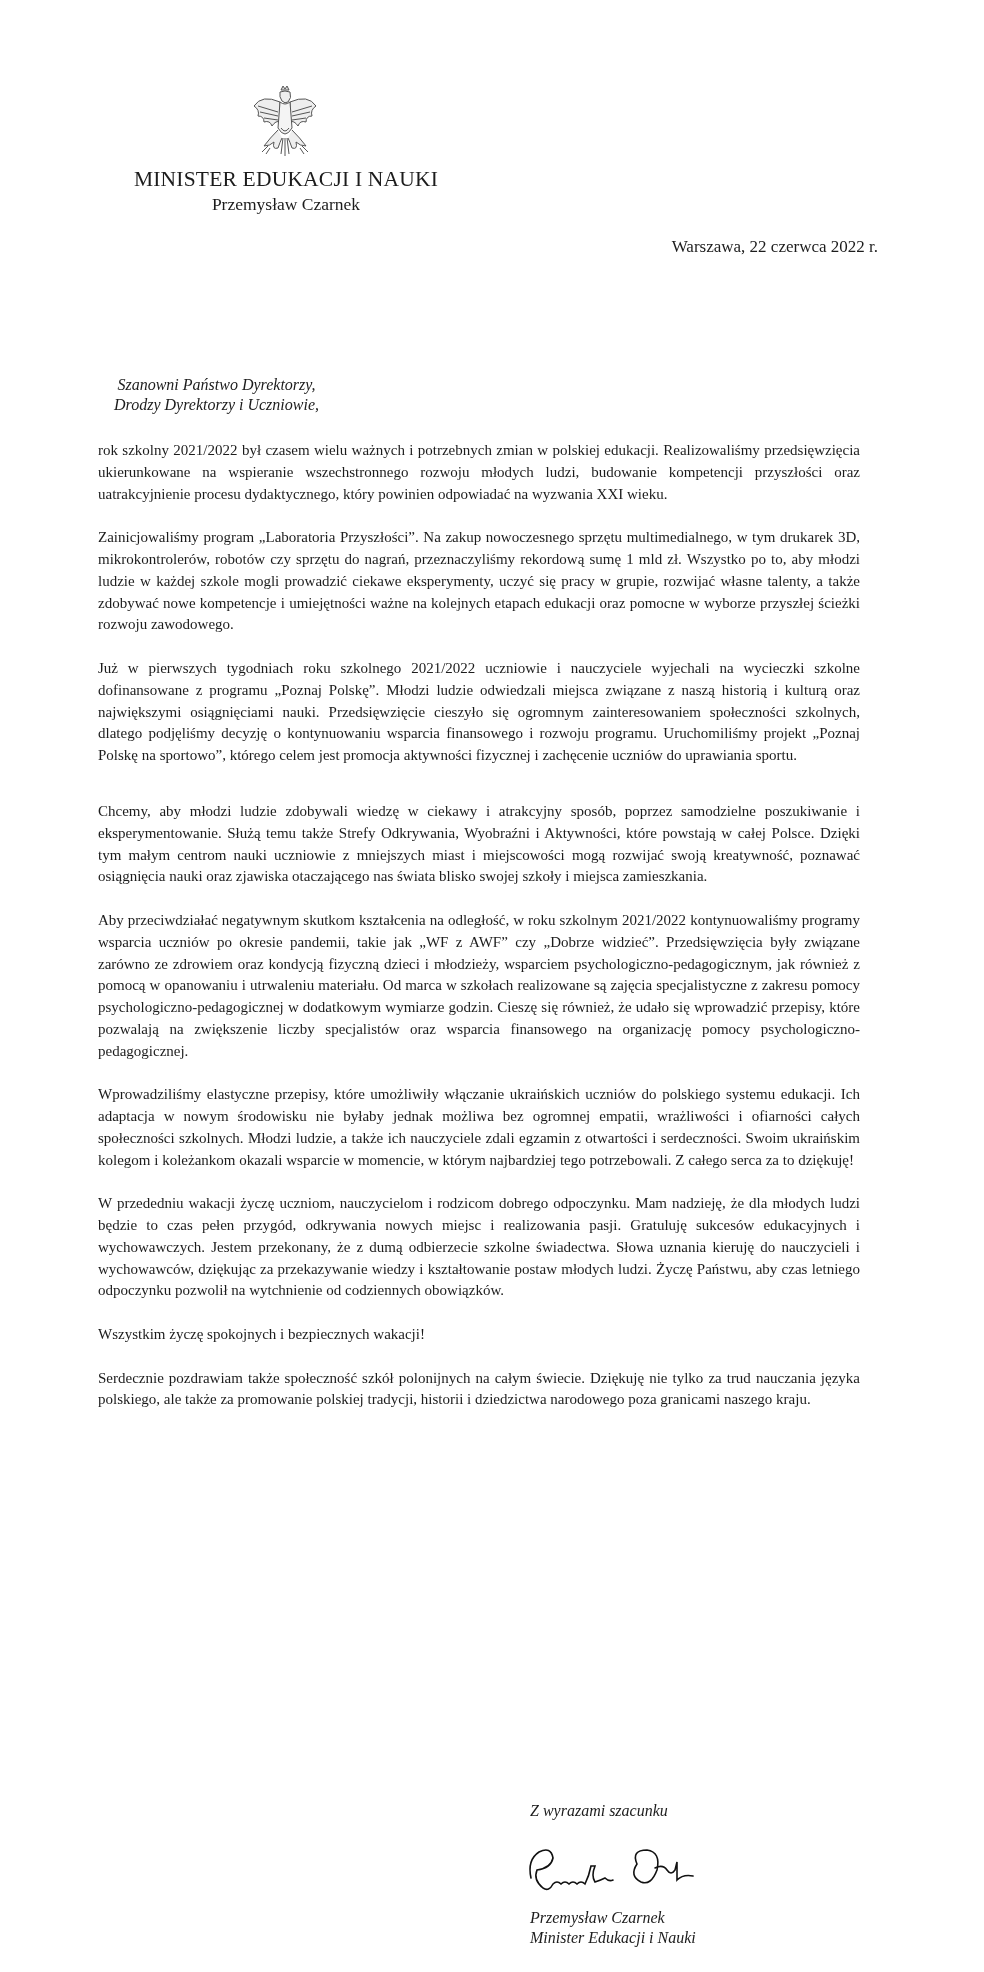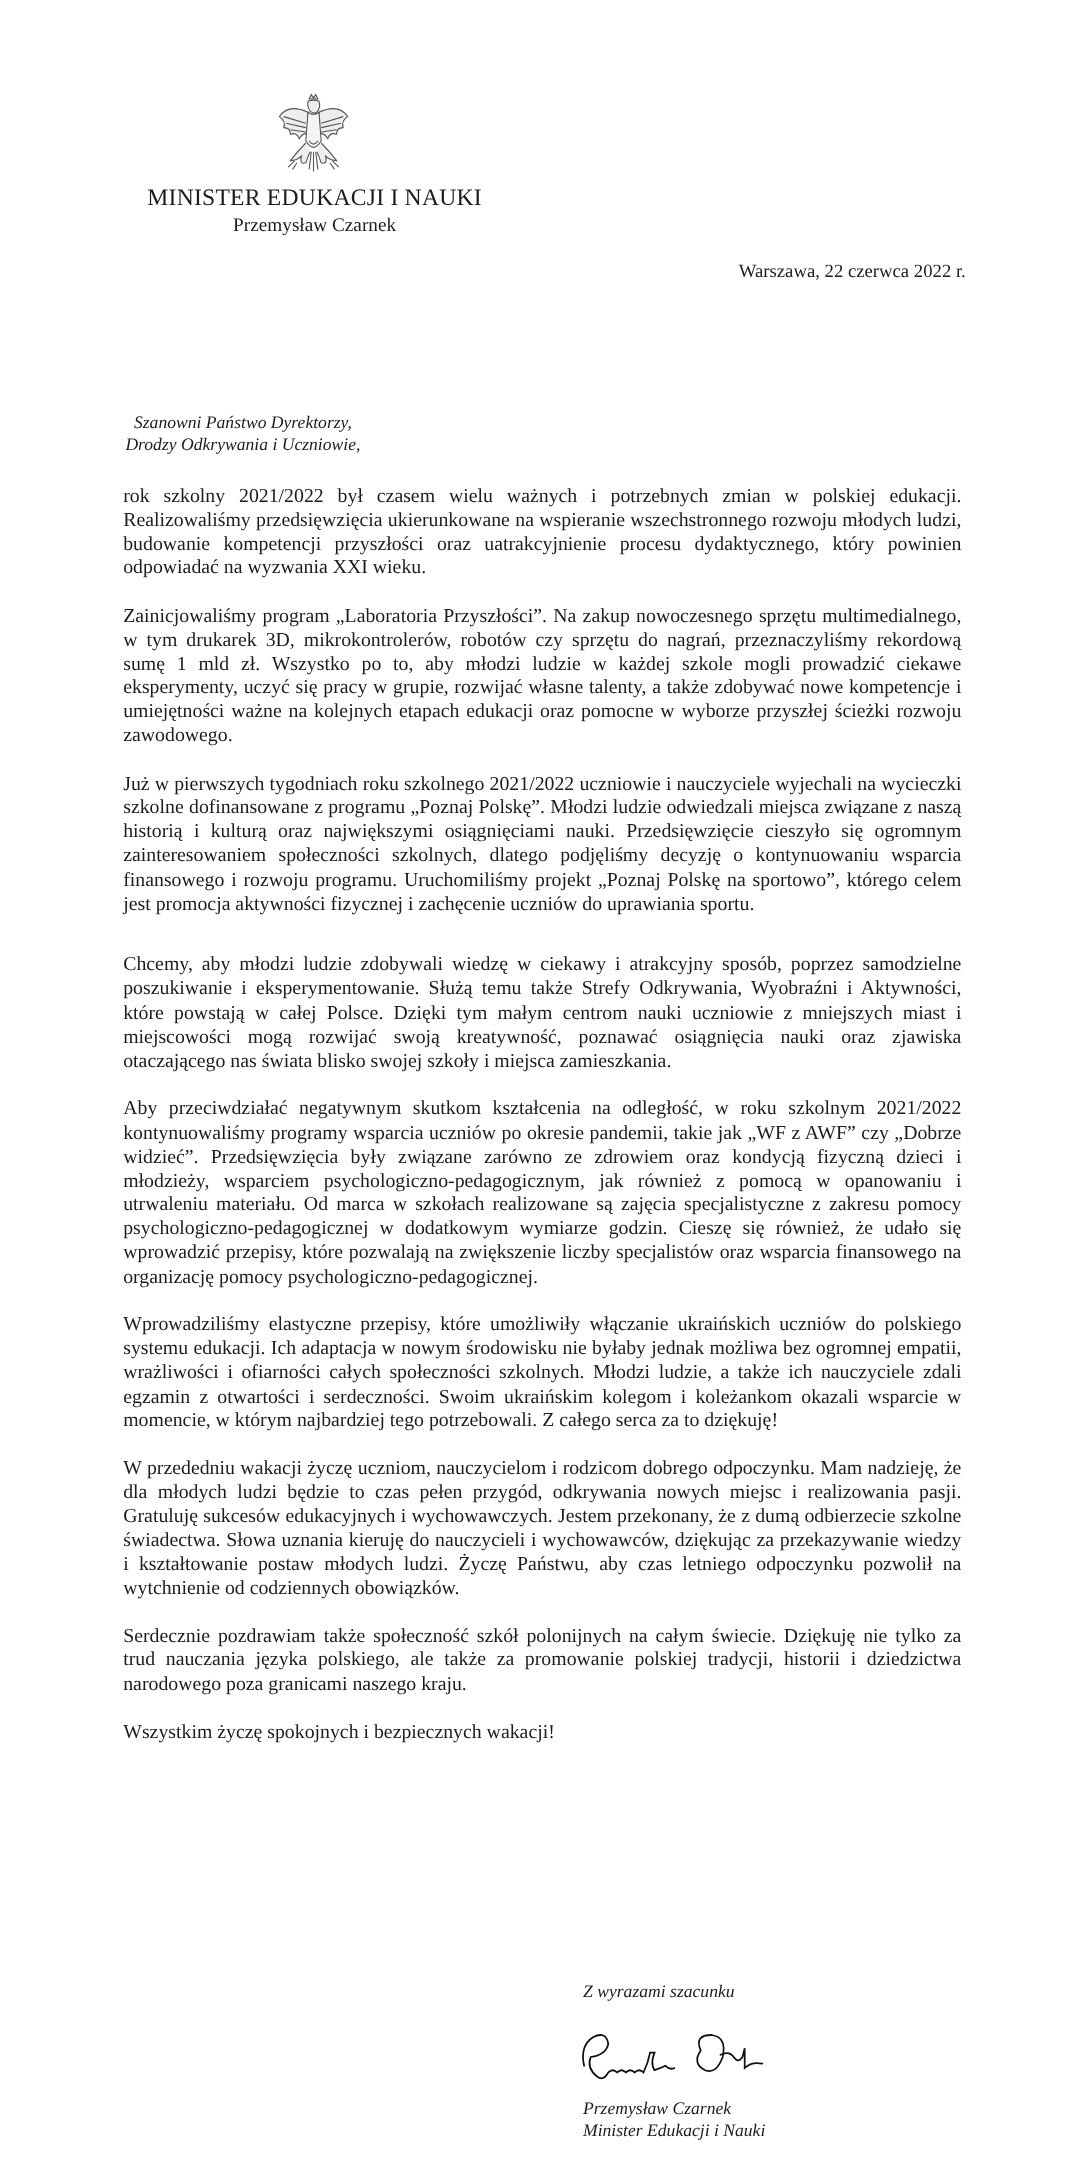--- a/index.html
+++ b/index.html
@@ -7,21 +7,21 @@
     width: 984px; height: 1972px; position: relative; overflow: hidden;
     font-family: "Liberation Serif", "DejaVu Serif", serif;
     color: #1c1c1c;
   }
   .emblem { position: absolute; left: 250px; top: 84px; width: 70px; height: 76px; }
   .ministry { position: absolute; left: 96px; top: 166px; width: 380px; text-align: center; }
   .ministry-title { font-size: 21.5px; letter-spacing: 0.2px; line-height: 26px; }
   .ministry-name { font-size: 17.5px; line-height: 24px; }
   .date { position: absolute; right: 106px; top: 237px; font-size: 17px; text-align: center; }
   .greeting { position: absolute; left: 114px; top: 375px; font-style: italic; font-size: 16px; line-height: 20px; text-align: center; }
-  .body-text { position: absolute; left: 112px; top: 440px; width: 762px; font-size: 18px; line-height: 21.8px; text-align: justify; }
+  .body-text { position: absolute; left: 98px; top: 440px; width: 762px; font-size: 15px; line-height: 21.8px; text-align: justify; }
   .body-text p { margin: 0 0 21.8px 0; }
   .closing { position: absolute; left: 530px; top: 1802px; font-style: italic; font-size: 16px; }
   .signature { position: absolute; left: 525px; top: 1840px; width: 190px; height: 60px; }
   .signer { position: absolute; left: 530px; top: 1908px; font-style: italic; font-size: 16px; line-height: 20px; }
 </style>
 </head>
 <body>
 
 <svg class="emblem" viewBox="0 0 70 76">
   <g fill="none" stroke="#555" stroke-width="1">
@@ -42,33 +42,33 @@
 
 <div class="ministry">
   <div class="ministry-title">MINISTER EDUKACJI I NAUKI</div>
   <div class="ministry-name">Przemysław Czarnek</div>
 </div>
 
 <div class="date">Warszawa, 22 czerwca 2022 r.</div>
 
 <div class="greeting">
   <div>Szanowni Państwo Dyrektorzy,</div>
-  <div>Drodzy Odkrywania i Uczniowie,</div>
+  <div>Drodzy Dyrektorzy i Uczniowie,</div>
 </div>
 
 <div class="body-text">
   <p>rok szkolny 2021/2022 był czasem wielu ważnych i potrzebnych zmian w polskiej edukacji. Realizowaliśmy przedsięwzięcia ukierunkowane na wspieranie wszechstronnego rozwoju młodych ludzi, budowanie kompetencji przyszłości oraz uatrakcyjnienie procesu dydaktycznego, który powinien odpowiadać na wyzwania XXI wieku.</p>
   <p>Zainicjowaliśmy program „Laboratoria Przyszłości”. Na zakup nowoczesnego sprzętu multimedialnego, w tym drukarek 3D, mikrokontrolerów, robotów czy sprzętu do nagrań, przeznaczyliśmy rekordową sumę 1 mld zł. Wszystko po to, aby młodzi ludzie w każdej szkole mogli prowadzić ciekawe eksperymenty, uczyć się pracy w grupie, rozwijać własne talenty, a także zdobywać nowe kompetencje i umiejętności ważne na kolejnych etapach edukacji oraz pomocne w wyborze przyszłej ścieżki rozwoju zawodowego.</p>
   <p style="margin-bottom:34px">Już w pierwszych tygodniach roku szkolnego 2021/2022 uczniowie i nauczyciele wyjechali na wycieczki szkolne dofinansowane z programu „Poznaj Polskę”. Młodzi ludzie odwiedzali miejsca związane z naszą historią i kulturą oraz największymi osiągnięciami nauki. Przedsięwzięcie cieszyło się ogromnym zainteresowaniem społeczności szkolnych, dlatego podjęliśmy decyzję o kontynuowaniu wsparcia finansowego i rozwoju programu. Uruchomiliśmy projekt „Poznaj Polskę na sportowo”, którego celem jest promocja aktywności fizycznej i zachęcenie uczniów do uprawiania sportu.</p>
   <p>Chcemy, aby młodzi ludzie zdobywali wiedzę w ciekawy i atrakcyjny sposób, poprzez samodzielne poszukiwanie i eksperymentowanie. Służą temu także Strefy Odkrywania, Wyobraźni i Aktywności, które powstają w całej Polsce. Dzięki tym małym centrom nauki uczniowie z mniejszych miast i miejscowości mogą rozwijać swoją kreatywność, poznawać osiągnięcia nauki oraz zjawiska otaczającego nas świata blisko swojej szkoły i miejsca zamieszkania.</p>
   <p>Aby przeciwdziałać negatywnym skutkom kształcenia na odległość, w roku szkolnym 2021/2022 kontynuowaliśmy programy wsparcia uczniów po okresie pandemii, takie jak „WF z AWF” czy „Dobrze widzieć”. Przedsięwzięcia były związane zarówno ze zdrowiem oraz kondycją fizyczną dzieci i młodzieży, wsparciem psychologiczno-pedagogicznym, jak również z pomocą w opanowaniu i utrwaleniu materiału. Od marca w szkołach realizowane są zajęcia specjalistyczne z zakresu pomocy psychologiczno-pedagogicznej w dodatkowym wymiarze godzin. Cieszę się również, że udało się wprowadzić przepisy, które pozwalają na zwiększenie liczby specjalistów oraz wsparcia finansowego na organizację pomocy psychologiczno-pedagogicznej.</p>
   <p>Wprowadziliśmy elastyczne przepisy, które umożliwiły włączanie ukraińskich uczniów do polskiego systemu edukacji. Ich adaptacja w nowym środowisku nie byłaby jednak możliwa bez ogromnej empatii, wrażliwości i ofiarności całych społeczności szkolnych. Młodzi ludzie, a także ich nauczyciele zdali egzamin z otwartości i serdeczności. Swoim ukraińskim kolegom i koleżankom okazali wsparcie w momencie, w którym najbardziej tego potrzebowali. Z całego serca za to dziękuję!</p>
   <p>W przededniu wakacji życzę uczniom, nauczycielom i rodzicom dobrego odpoczynku. Mam nadzieję, że dla młodych ludzi będzie to czas pełen przygód, odkrywania nowych miejsc i realizowania pasji. Gratuluję sukcesów edukacyjnych i wychowawczych. Jestem przekonany, że z dumą odbierzecie szkolne świadectwa. Słowa uznania kieruję do nauczycieli i wychowawców, dziękując za przekazywanie wiedzy i kształtowanie postaw młodych ludzi. Życzę Państwu, aby czas letniego odpoczynku pozwolił na wytchnienie od codziennych obowiązków.</p>
+  <p>Wszystkim życzę spokojnych i bezpiecznych wakacji!</p>
   <p>Serdecznie pozdrawiam także społeczność szkół polonijnych na całym świecie. Dziękuję nie tylko za trud nauczania języka polskiego, ale także za promowanie polskiej tradycji, historii i dziedzictwa narodowego poza granicami naszego kraju.</p>
-  <p>Wszystkim życzę spokojnych i bezpiecznych wakacji!</p>
 </div>
 
 <div class="closing">Z wyrazami szacunku</div>
 
 <svg class="signature" viewBox="0 0 190 60">
   <g fill="none" stroke="#111" stroke-width="1.6" stroke-linecap="round">
     <path d="M6 38 Q2 20 14 12 Q26 6 28 18 Q26 28 12 30 Q8 40 18 48 Q24 52 28 44 Q32 40 36 44 Q40 40 44 44 Q48 40 52 44 Q56 40 60 44 Q64 36 66 26 L70 26 Q66 36 70 42 Q76 40 80 38 Q84 42 88 40"></path>
     <path d="M112 24 Q106 10 122 10 Q136 12 132 30 Q126 46 116 42 Q104 36 112 24"></path>
     <path d="M130 28 Q138 24 142 30 Q146 36 150 30 L152 22 L152 40 Q158 34 168 36"></path>
   </g>

